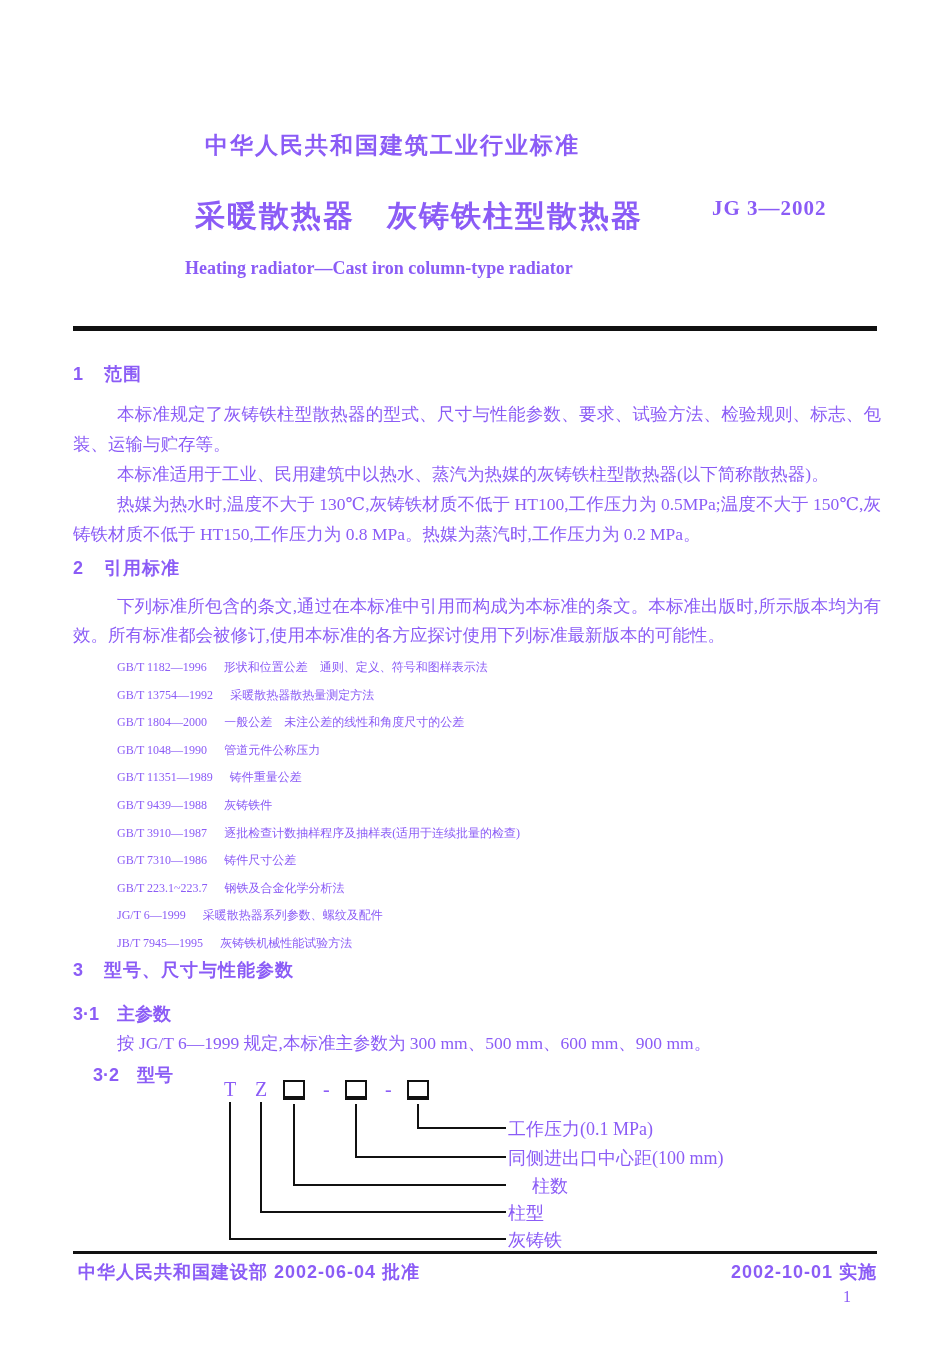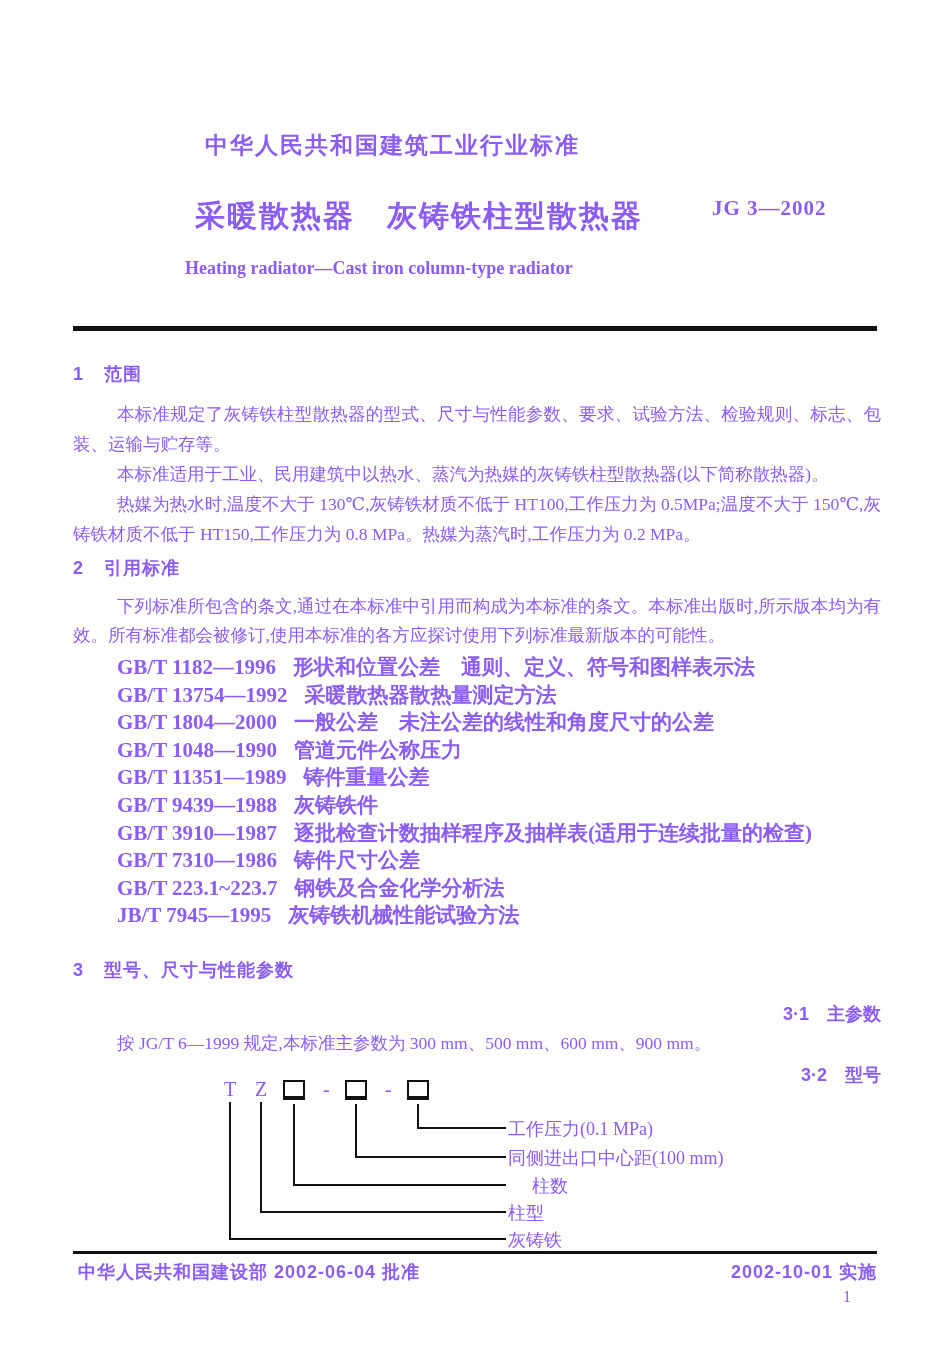--- a/index.html
+++ b/index.html
@@ -49,24 +49,24 @@
   .sec-head .no { display:inline-block; margin-right:20px; }
 
   .body-p {
     font-size:17.5px; line-height:30px;
     text-align:justify; text-indent:44px;
   }
   #sec1 .body-p:first-of-type { margin-top:13px; }
 
   #sec2 .body-p { margin-top:12px; line-height:28.5px; }
   .ref-list { margin-top:5px; }
-  .ref-row { padding-left:44px; font-size:21px; line-height:27.6px; white-space:nowrap;font-weight:bold; }
+  .ref-row { padding-left:44px; font-size:12px; line-height:27.6px; white-space:nowrap; }
   .ref-row .code { margin-right:17px; }
 
-  .sub-head { font-size:18px; margin-top:20px;text-align:right; }
+  .sub-head { font-size:18px; margin-top:20px; }
   .sub-head .no { display:inline-block; margin-right:18px; }
   #sec3 .body-p { line-height:29px; margin-top:3px; }
   #sec3 .sub-head.second { margin-top:5px;margin-left:20px; }
 
   
   .diagram { position:absolute; left:73px; top:1078px; width:806px; height:174px; }
   .sym {
     position:absolute; top:0; font-size:20px;
     font-family:"Liberation Serif","DejaVu Serif",serif;
   }
@@ -125,20 +125,21 @@
     <div class="ref-list">
       <div class="ref-row"><span class="code">GB/T 1182—1996</span><span>形状和位置公差　通则、定义、符号和图样表示法</span></div>
       <div class="ref-row"><span class="code">GB/T 13754—1992</span><span>采暖散热器散热量测定方法</span></div>
       <div class="ref-row"><span class="code">GB/T 1804—2000</span><span>一般公差　未注公差的线性和角度尺寸的公差</span></div>
       <div class="ref-row"><span class="code">GB/T 1048—1990</span><span>管道元件公称压力</span></div>
       <div class="ref-row"><span class="code">GB/T 11351—1989</span><span>铸件重量公差</span></div>
       <div class="ref-row"><span class="code">GB/T 9439—1988</span><span>灰铸铁件</span></div>
       <div class="ref-row"><span class="code">GB/T 3910—1987</span><span>逐批检查计数抽样程序及抽样表(适用于连续批量的检查)</span></div>
       <div class="ref-row"><span class="code">GB/T 7310—1986</span><span>铸件尺寸公差</span></div>
       <div class="ref-row"><span class="code">GB/T 223.1~223.7</span><span>钢铁及合金化学分析法</span></div>
+      <div class="ref-row"><span class="code">JG/T 6—1999</span><span>采暖散热器系列参数、螺纹及配件</span></div>
       <div class="ref-row"><span class="code">JB/T 7945—1995</span><span>灰铸铁机械性能试验方法</span></div>
     </div>
   </div>
 
   <div class="section" id="sec3">
     <div class="sec-head hei">
       <span class="no">3</span><span>型号、尺寸与性能参数</span>
     </div>
     <div class="sub-head hei">
       <span class="no">3·1</span><span>主参数</span>

